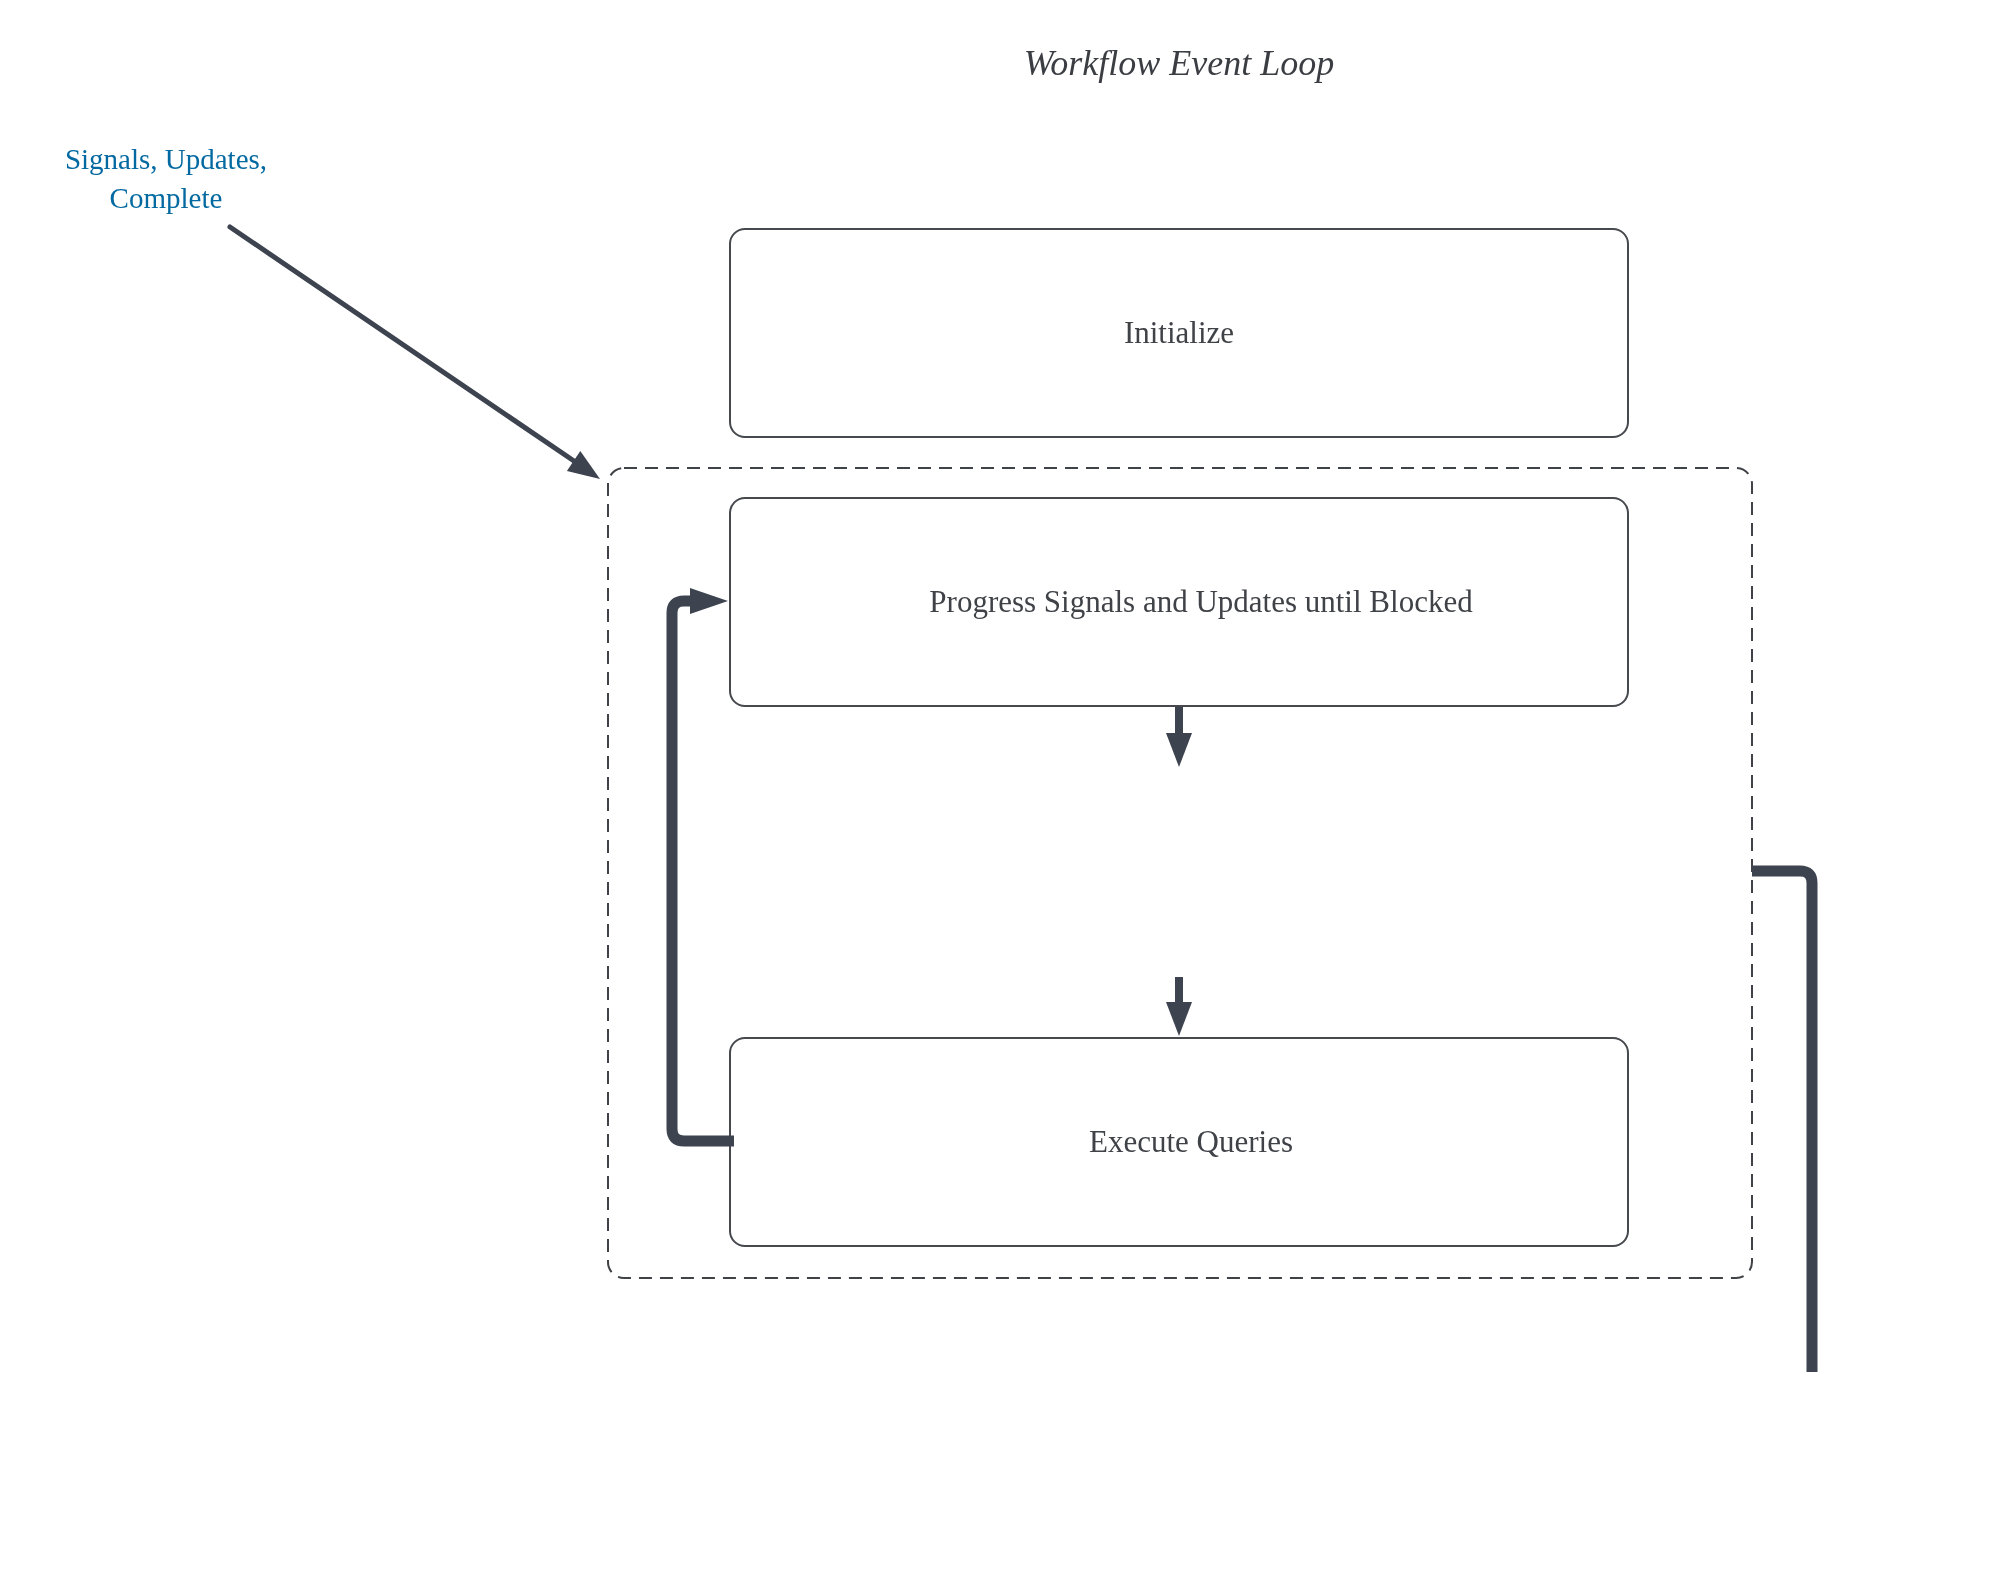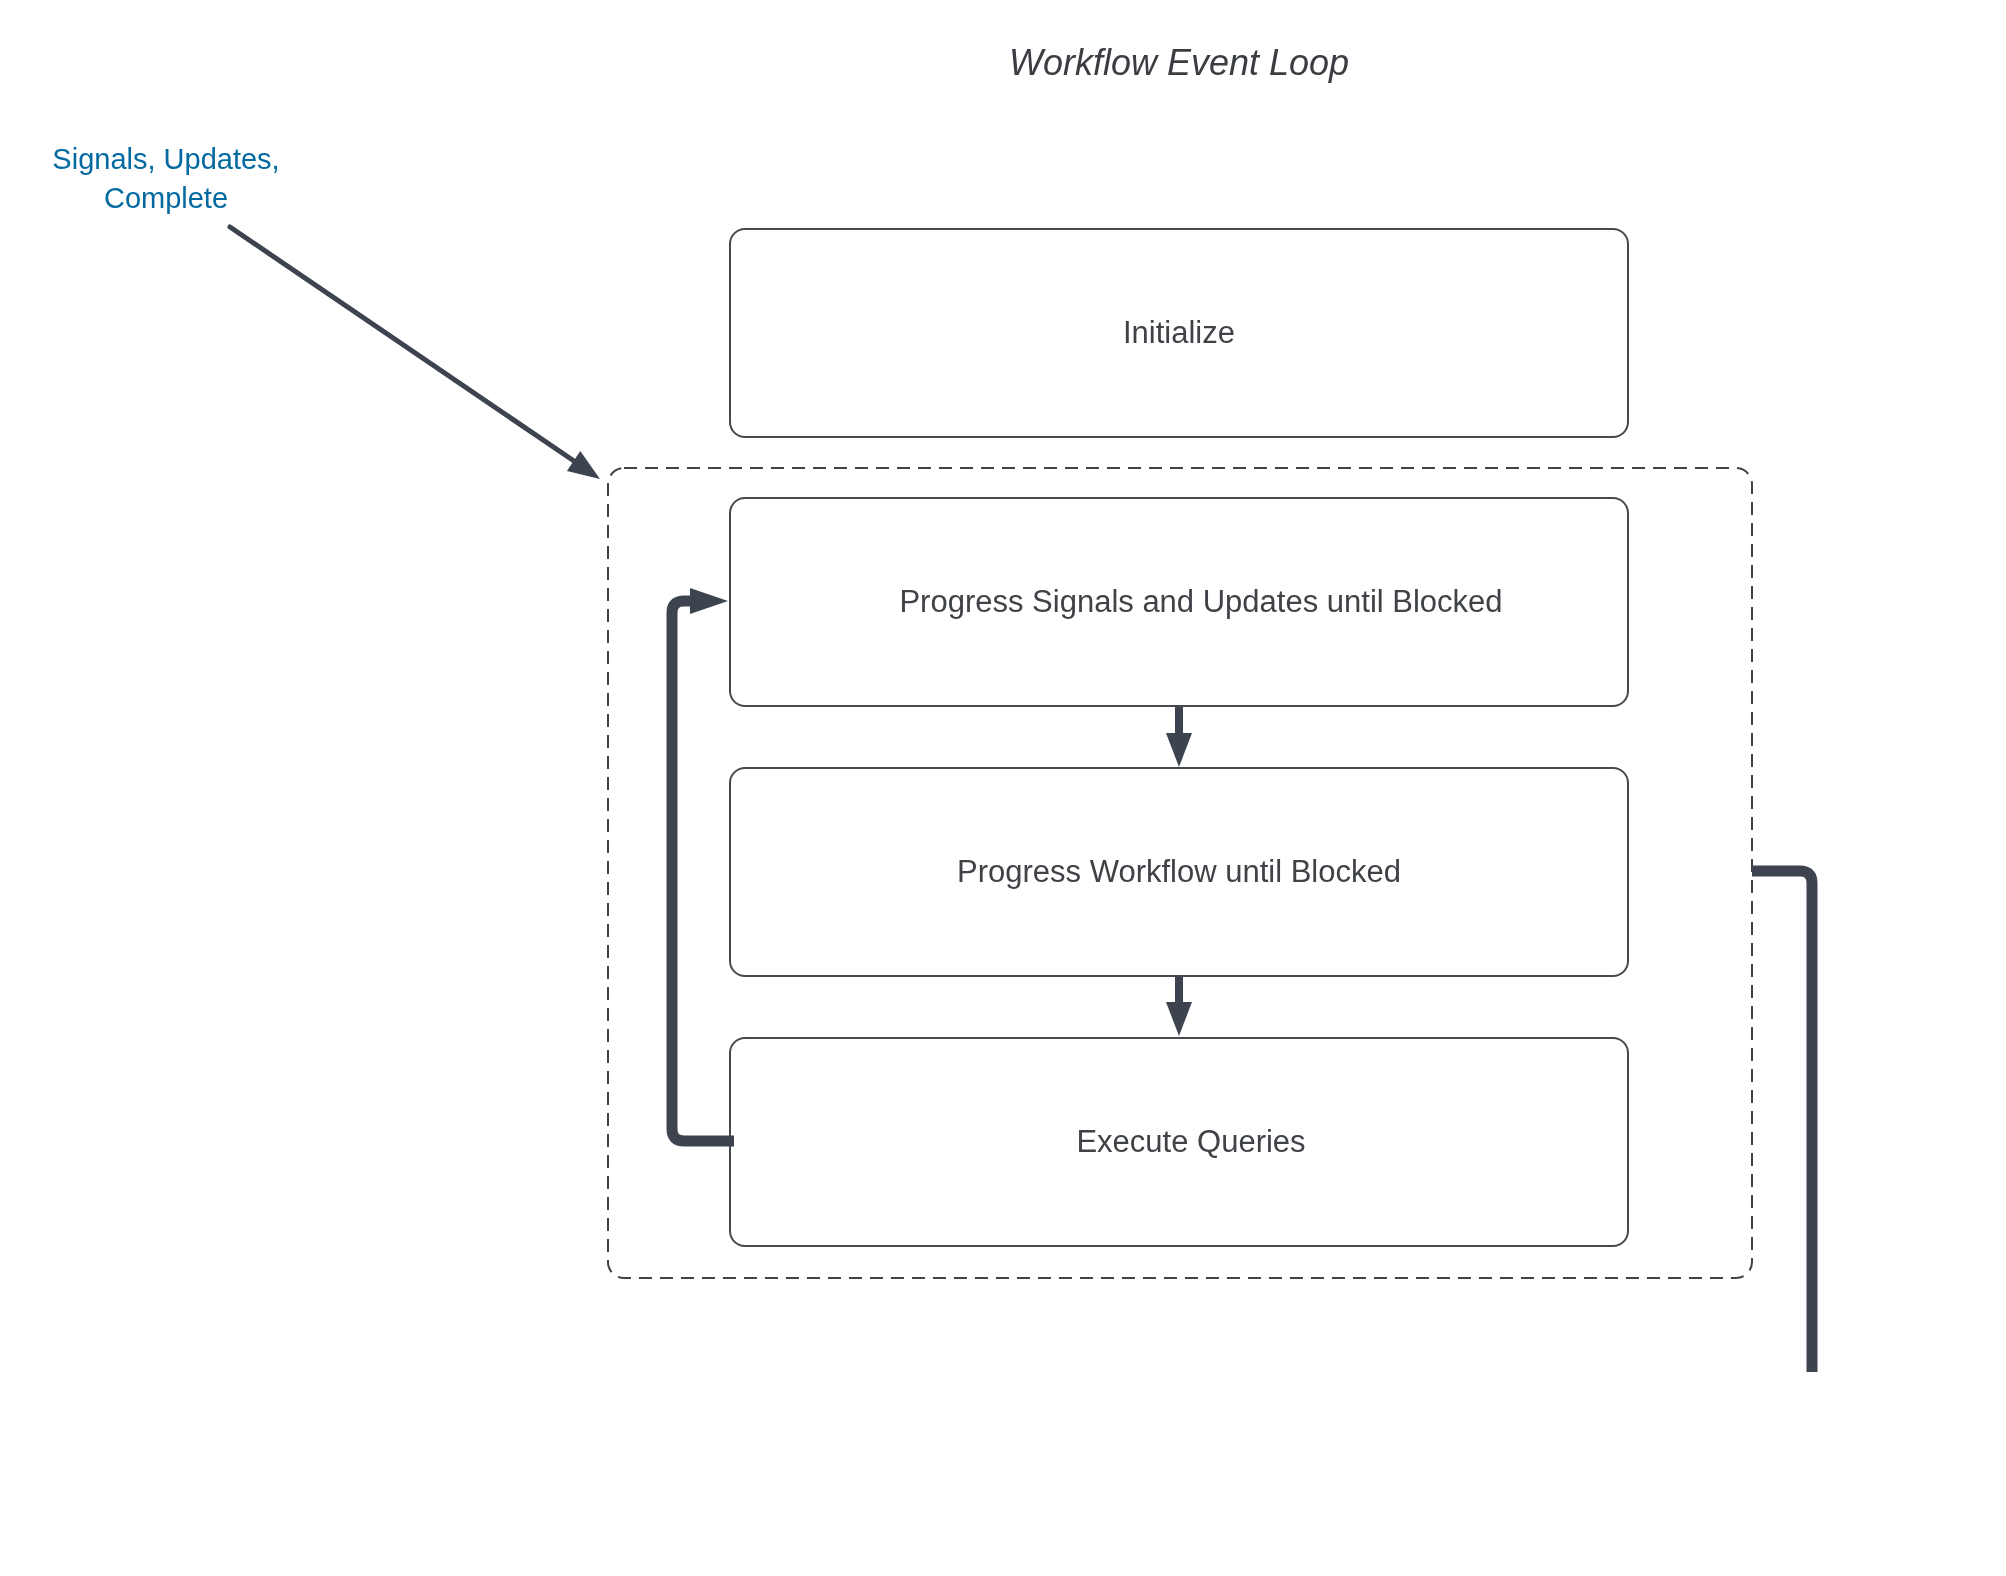--- a/index.html
+++ b/index.html
@@ -1,21 +1,21 @@
 <!DOCTYPE html>
 <html><head>
 <meta charset="utf-8">
 <style>
   html, body { margin: 0; padding: 0; background: #ffffff; }
   .canvas {
     position: relative;
     width: 2006px;
     height: 1372px;
     background: #ffffff;
-    font-family: Liberation Sans, sans-serif;
+    font-family: Liberation Serif, serif;
     overflow: hidden;
   }
   .diagram-title {
     position: absolute;
     left: 729px;
     top: 42px;
     width: 900px;
     text-align: center;
     font-size: 36px;
     font-style: italic;
@@ -75,23 +75,20 @@
   </div>
 
   <div class="node node-initialize">
     <span>Initialize</span>
   </div>
 
   <div class="node node-progress-signals">
     <span>Progress Signals and Updates until Blocked</span>
   </div>
 
-  <div class="node node-progress-workflow">
-    <span>Progress Workflow until Blocked</span>
-  </div>
 
   <div class="node node-execute-queries">
     <span>Execute Queries</span>
   </div>
 
 
   <svg class="connector-layer" viewBox="0 0 2006 1576" xmlns="http://www.w3.org/2000/svg">
 
     <rect x="608" y="468" width="1144" height="810" rx="16" ry="16" fill="none" stroke-width="2" stroke-dasharray="13 8" stroke="#3f4246"></rect>
 

